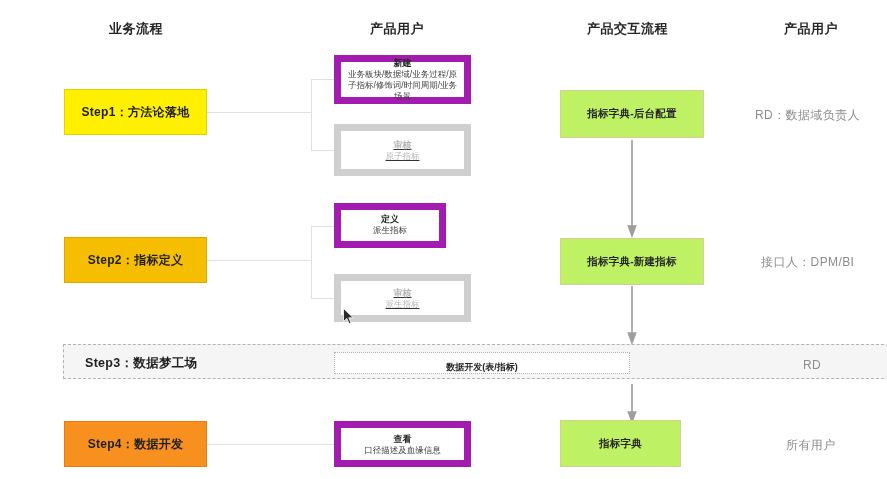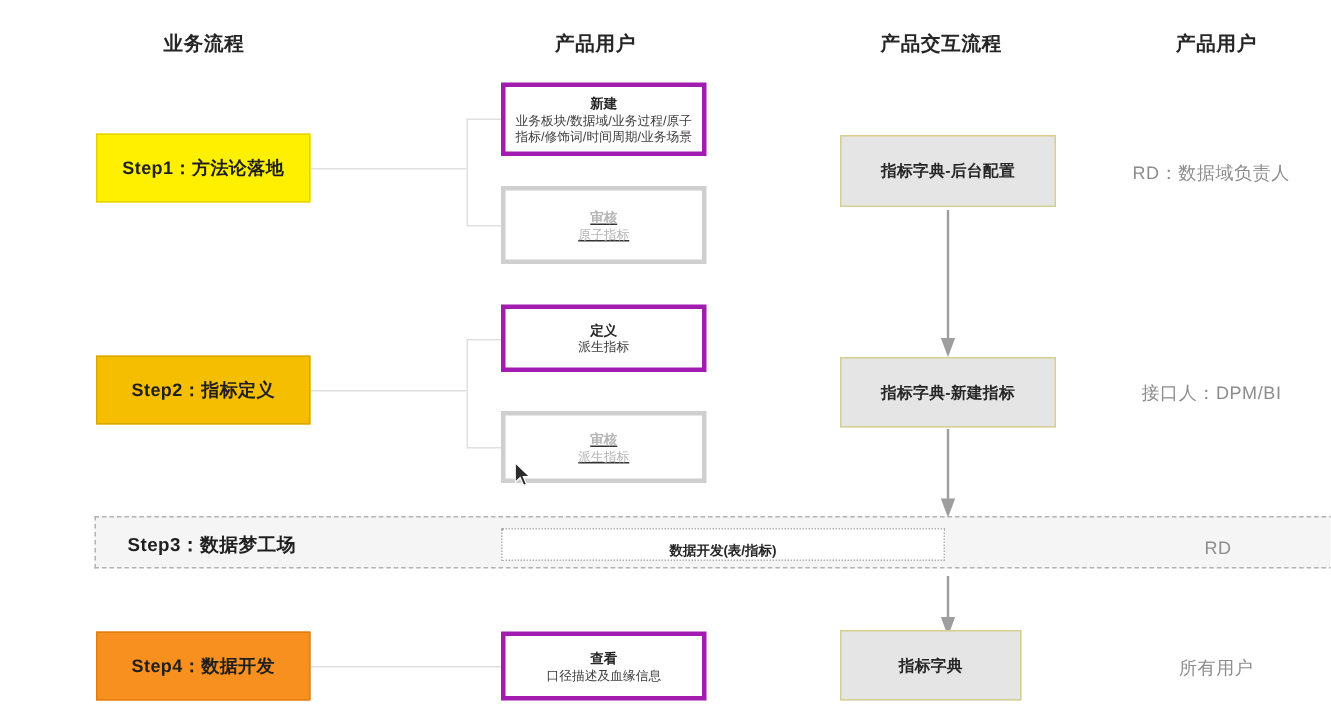--- a/index.html
+++ b/index.html
@@ -49,21 +49,21 @@
     font-size:12.5px;font-weight:bold;color:#1f1f1f;
     white-space:nowrap;
     letter-spacing:.3px;
   }
 
   
   .feat-box{
     position:absolute;
     box-sizing:border-box;
     background:#ffffff;
-    border:3px solid #a21caf;
+    border:7px solid #a21caf;
     display:flex;flex-direction:column;
     align-items:center;justify-content:center;
     text-align:center;
     padding:3px 5px;
   }
   .feat-title{
     font-size:9px;font-weight:bold;color:#262626;
     line-height:12px;
   }
   .feat-sub{
@@ -79,21 +79,21 @@
     background:#ffffff;
     border:1px dotted #b0b0b0;
     display:flex;align-items:flex-end;justify-content:center;
   }
   .dev-box .feat-title{font-size:9px;}
 
   
   .flow-box{
     position:absolute;
     box-sizing:border-box;
-    background:#e5e5e5;
+    background:#bef264;
     border:1px solid #d6cf92;
     display:flex;align-items:center;justify-content:center;
     font-size:10.5px;font-weight:bold;color:#262626;
     letter-spacing:.2px;
   }
 
   
   .user-label{
     position:absolute;
     font-size:12px;color:#8c8c8c;
@@ -157,21 +157,21 @@
   <div class="feat-box" style="left:334px;top:55px;width:137px;height:49px;">
     <div class="feat-title">新建</div>
     <div class="feat-sub">业务板块/数据域/业务过程/原子指标/修饰词/时间周期/业务场景</div>
   </div>
 
   <div class="feat-box muted" style="left:334px;top:124px;width:137px;height:52px;">
     <div class="feat-title">审核</div>
     <div class="feat-sub">原子指标</div>
   </div>
 
-  <div class="feat-box" style="left:334px;top:203px;width:137px;height:45px;">
+  <div class="feat-box" style="left:334px;top:203px;width:112px;height:45px;font-family:Liberation Mono, monospace;">
     <div class="feat-title">定义</div>
     <div class="feat-sub">派生指标</div>
   </div>
 
   <div class="feat-box muted" style="left:334px;top:274px;width:137px;height:48px;">
     <div class="feat-title">审核</div>
     <div class="feat-sub">派生指标</div>
   </div>
 
   <div class="dev-box" style="left:334px;top:352px;width:296px;height:22px;">

